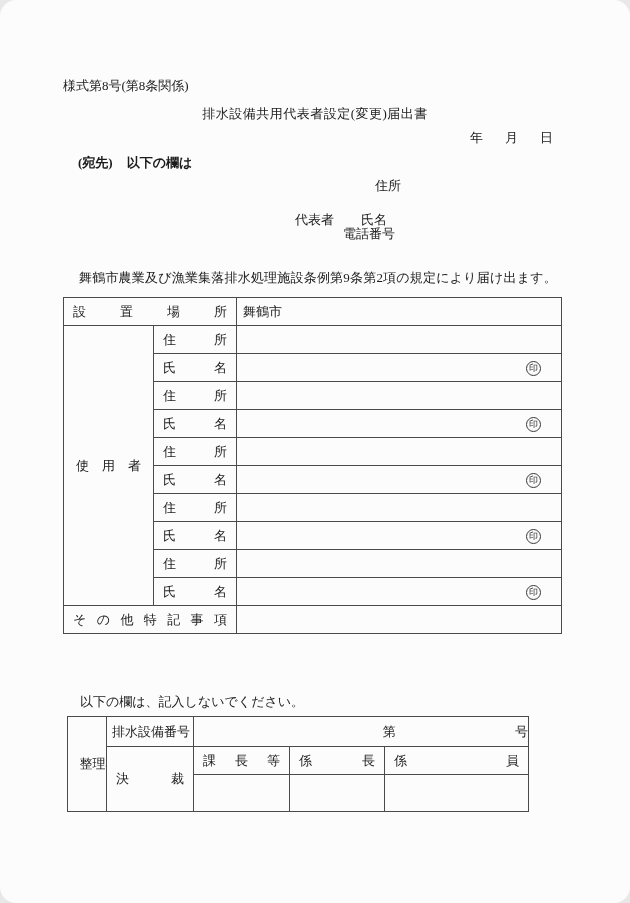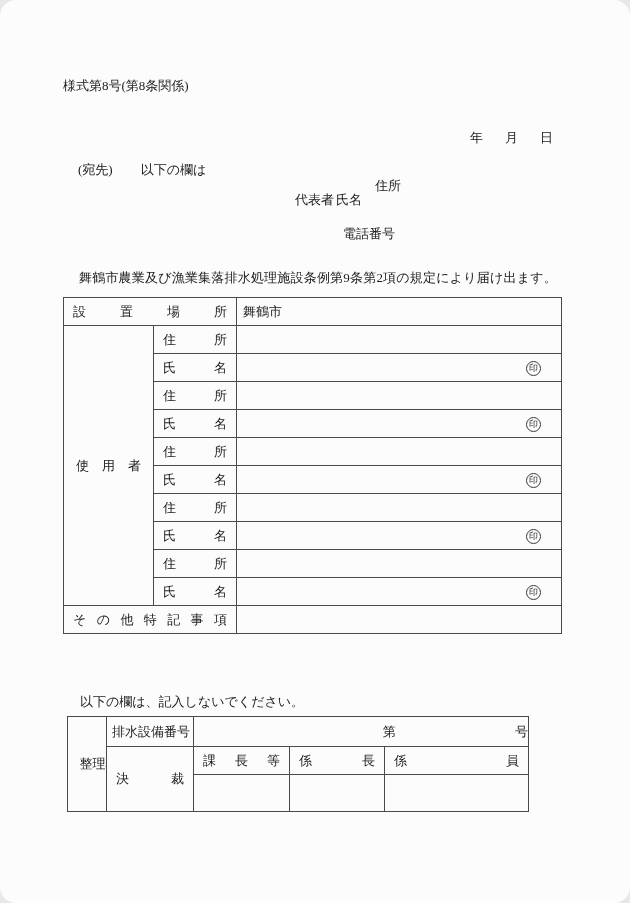--- a/index.html
+++ b/index.html
@@ -18,23 +18,23 @@
     line-height: 16px;
     overflow: hidden;
     border-radius: 16px;
   }
   .abs { position: absolute; white-space: nowrap; }
 
   
   .form-number { left: 63px; top: 78px; }
   .doc-title { left: 0; right: 0; top: 106px; text-align: center; letter-spacing: 0.5px; }
   .date-line { left: 470px; top: 130px; display: flex; gap: 22px; }
-  .addressee-line { left: 78px; top: 162px; display: flex; gap: 28px; }
+  .addressee-line { left: 78px; top: 155px; display: flex; gap: 14px; font-weight: bold; }
   .rep-address { left: 343px; top: 178px; margin-left: 32px; }
-  .rep-name-line { left: 295px; top: 192px; display: flex; gap: 2px; text-align: right; }
+  .rep-name-line { left: 295px; top: 212px; display: flex; gap: 27px; text-align: right; }
   .rep-phone { left: 343px; top: 226px; }
   .declaration { left: 79px; top: 270px; letter-spacing: 0.2px; }
 
   
   table {
     border-collapse: collapse;
     table-layout: fixed;
     font-size: 13px;
     color: #1b1b1b;
   }
@@ -85,20 +85,21 @@
   .row-h1 td { height: 29px; }
   .row-h2 td { height: 27px; }
   .row-h3 td { height: 36px; }
 </style>
 </head>
 <body>
 
 <div class="page">
 
   <div class="abs form-number">様式第8号(第8条関係)</div>
+  <div class="abs doc-title">排水設備共用代表者設定(変更)届出書</div>
 
   <div class="abs date-line">
     <span>年</span>
     <span>月</span>
     <span>日</span>
   </div>
 
   <div class="abs addressee-line">
     <span>(宛先)</span>
     <span>以下の欄は</span>

